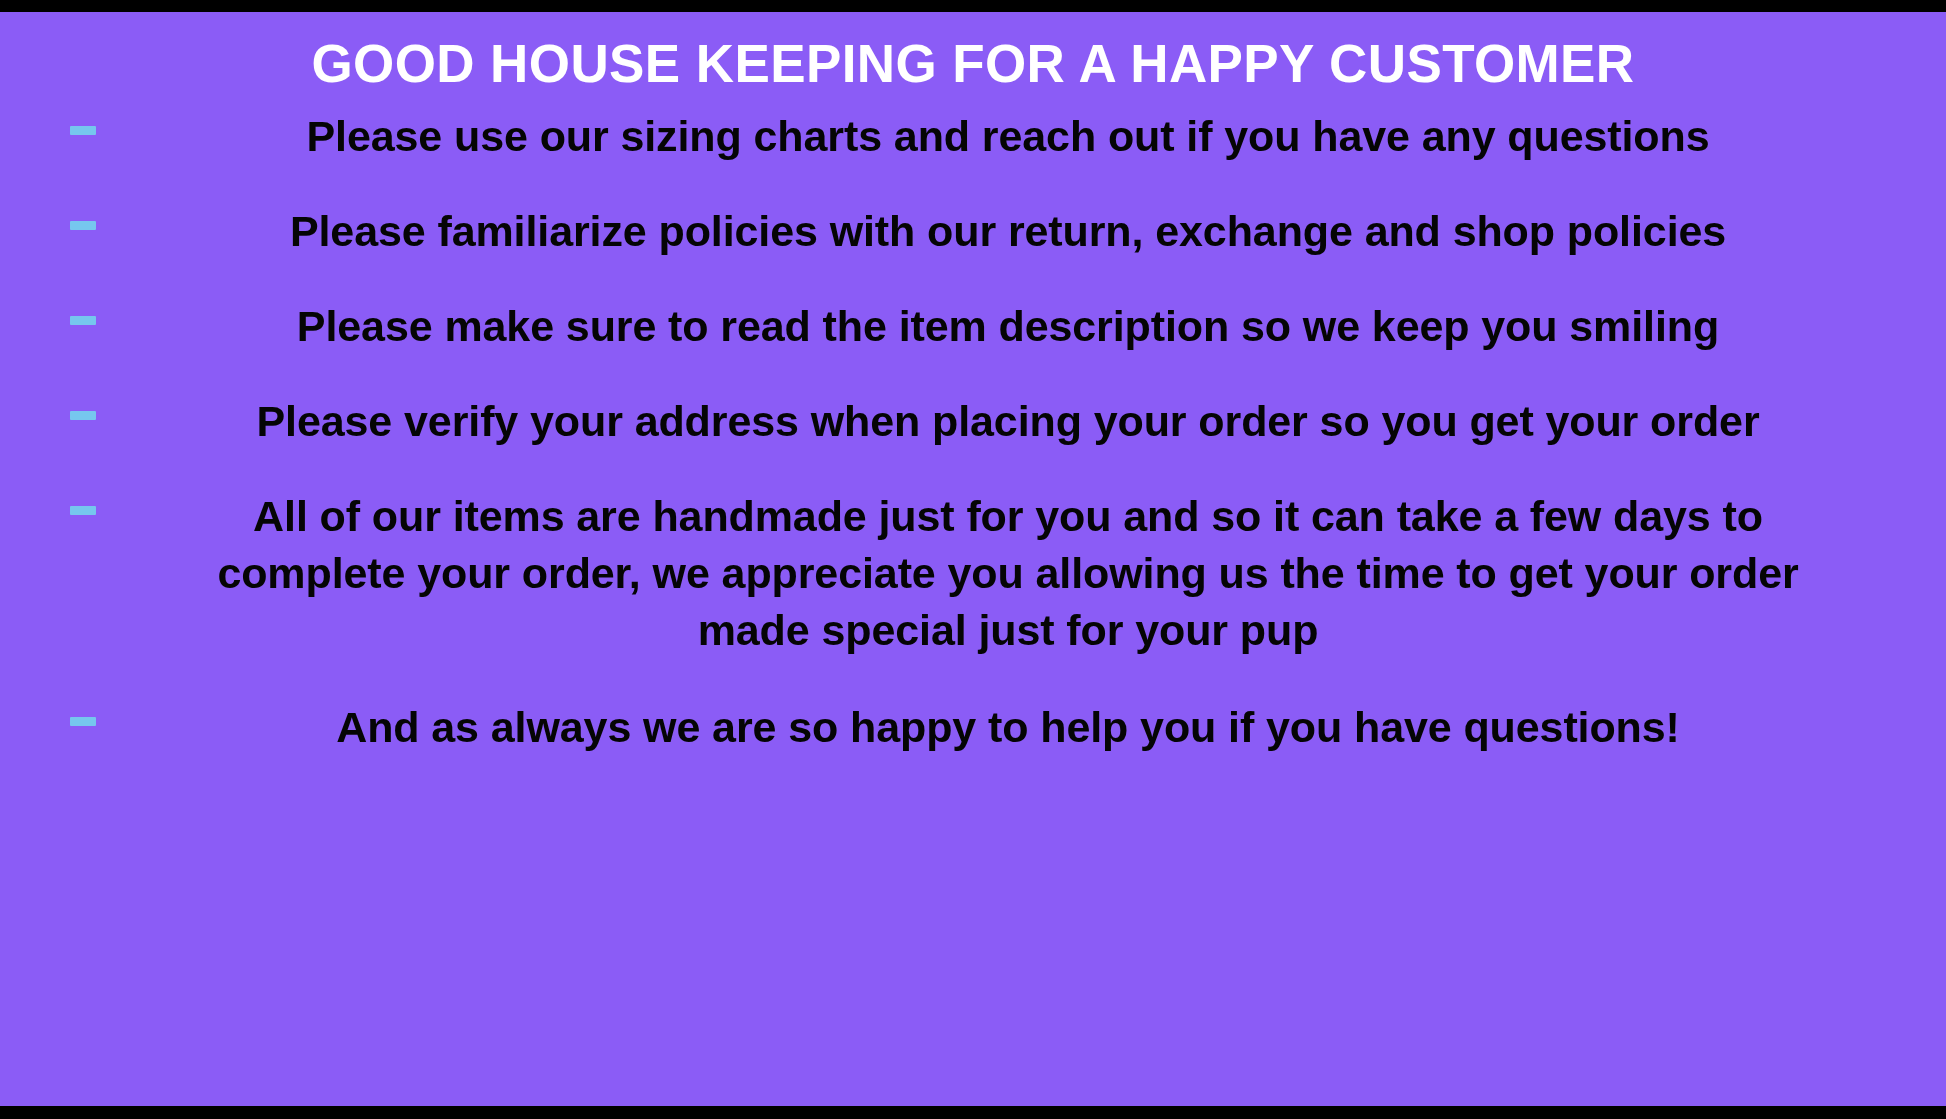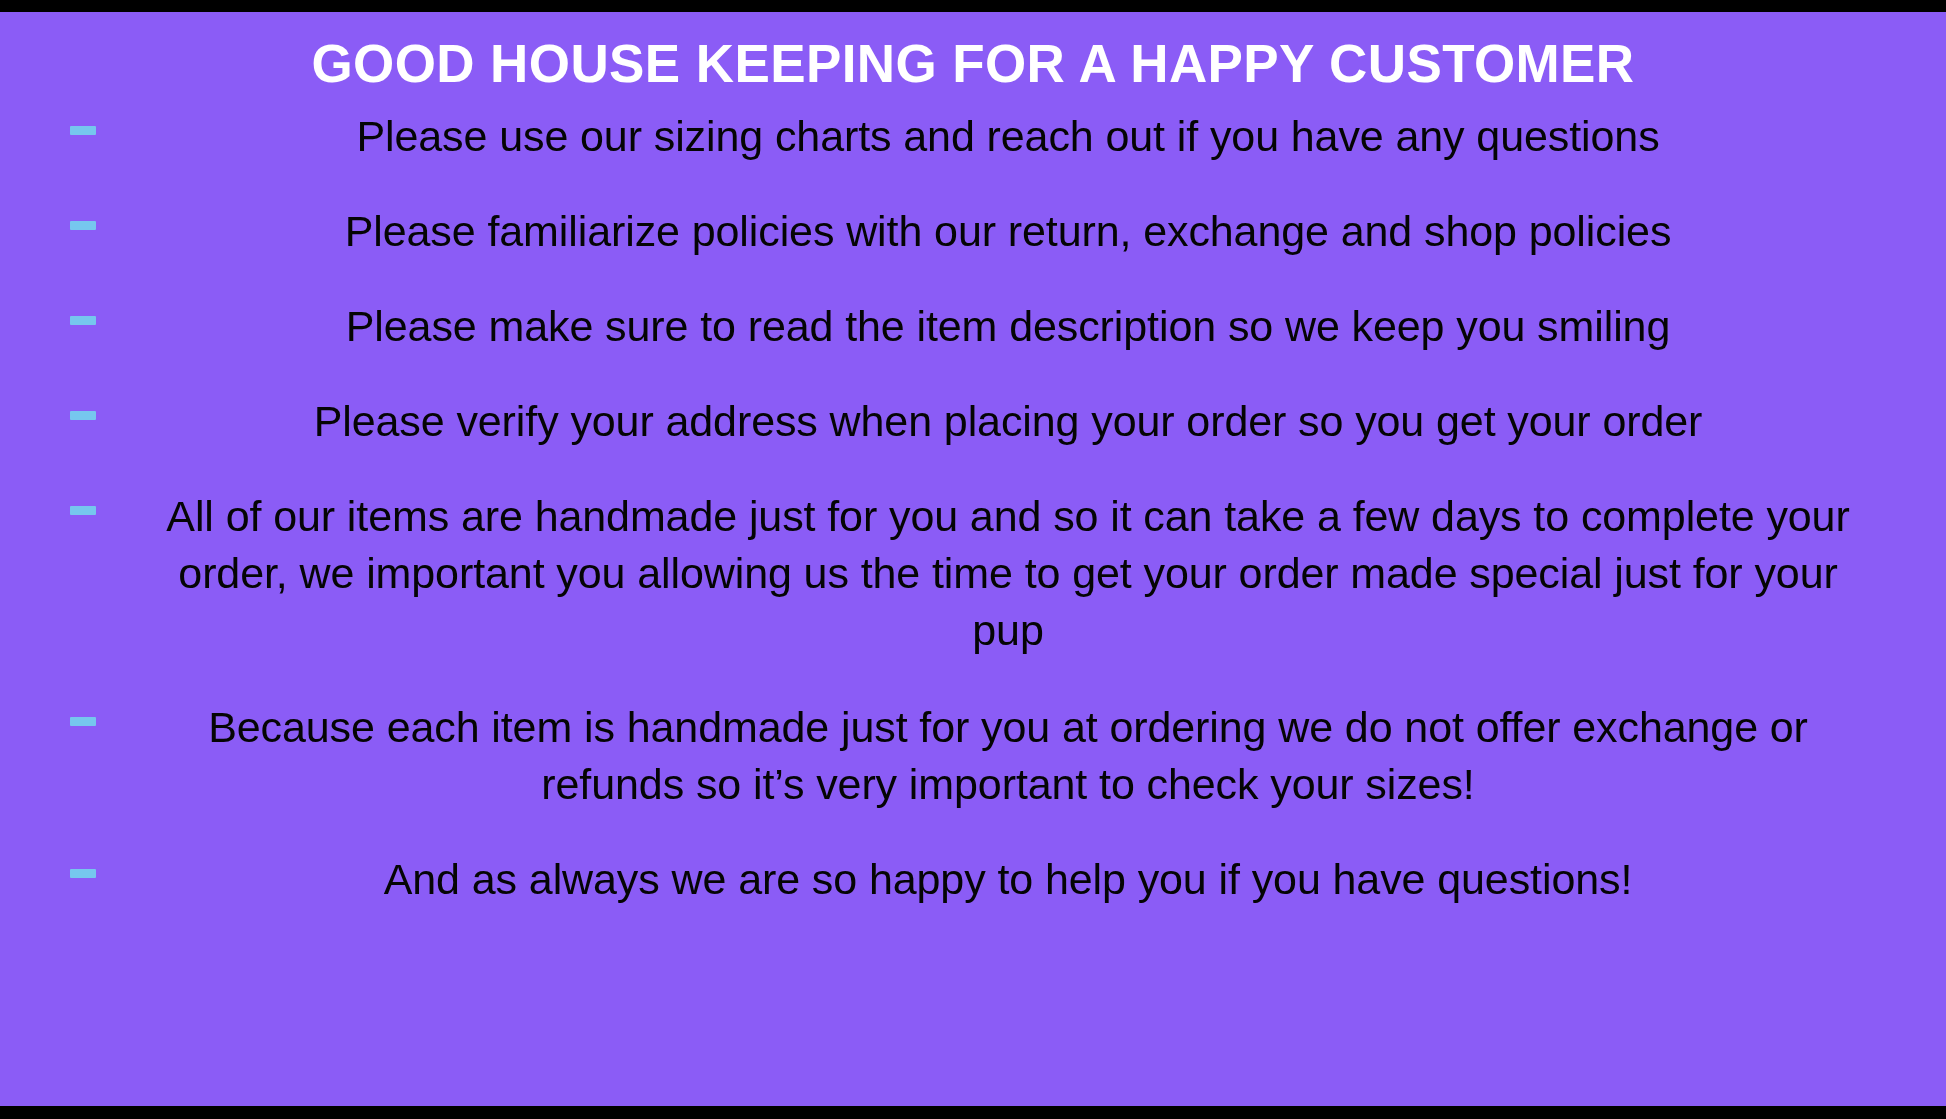--- a/index.html
+++ b/index.html
@@ -81,21 +81,21 @@
 
   .bullet-text {
     display: block;
     width: 1820px;
     margin: 0 auto;
     padding: 0 30px 0 100px;
     box-sizing: border-box;
     text-align: center;
     color: #050505;
     font-family: "Liberation Sans", sans-serif;
-    font-weight: 400;
+    font-weight: 700;
     font-size: 43px;
     line-height: 57px;
     letter-spacing: -0.1px;
   }
 
   
   .bullet-row.r1 { margin-bottom: 38px; }
   .bullet-row.r2 { margin-bottom: 38px; }
   .bullet-row.r3 { margin-bottom: 38px; }
   .bullet-row.r4 { margin-bottom: 38px; }
@@ -130,27 +130,23 @@
         <span class="bullet-text">Please make sure to read the item description so we keep you smiling</span>
       </div>
 
       <div class="bullet-row r3">
         <span class="bullet-marker"></span>
         <span class="bullet-text">Please verify your address when placing your order so you get your order</span>
       </div>
 
       <div class="bullet-row r5">
         <span class="bullet-marker"></span>
-        <span class="bullet-text">All of our items are handmade just for you and so it can take a few days to complete your order, we important you allowing us the time to get your order made special just for your pup</span>
+        <span class="bullet-text">All of our items are handmade just for you and so it can take a few days to complete your order, we appreciate you allowing us the time to get your order made special just for your pup</span>
       </div>
 
-      <div class="bullet-row r6">
-        <span class="bullet-marker"></span>
-        <span class="bullet-text">Because each item is handmade just for you at ordering we do not offer exchange or refunds so it’s very important to check your sizes!</span>
-      </div>
 
       <div class="bullet-row r7">
         <span class="bullet-marker"></span>
         <span class="bullet-text">And as always we are so happy to help you if you have questions!</span>
       </div>
 
     </div>
   </div>
 
   <div class="letterbox bottom"></div>

